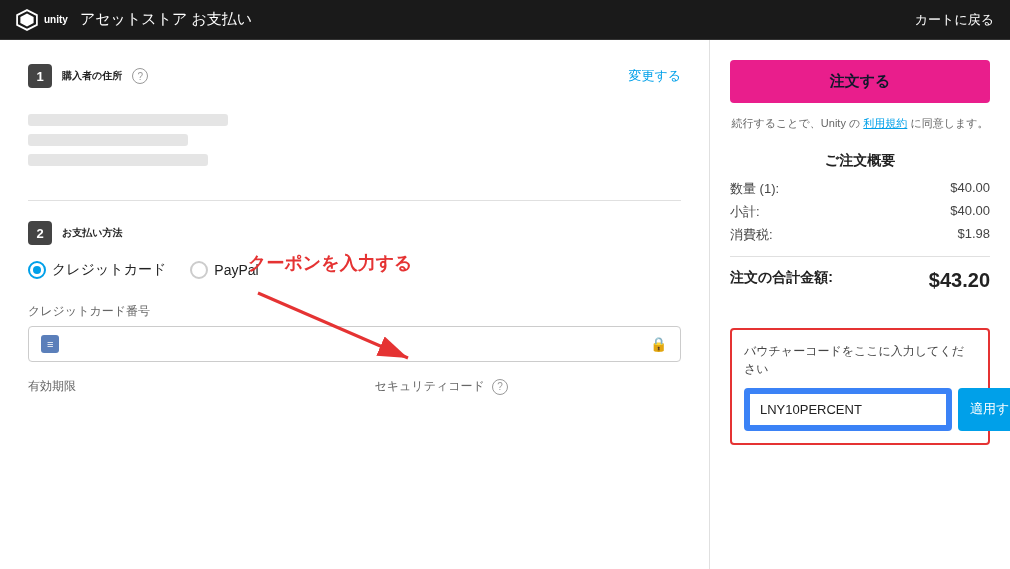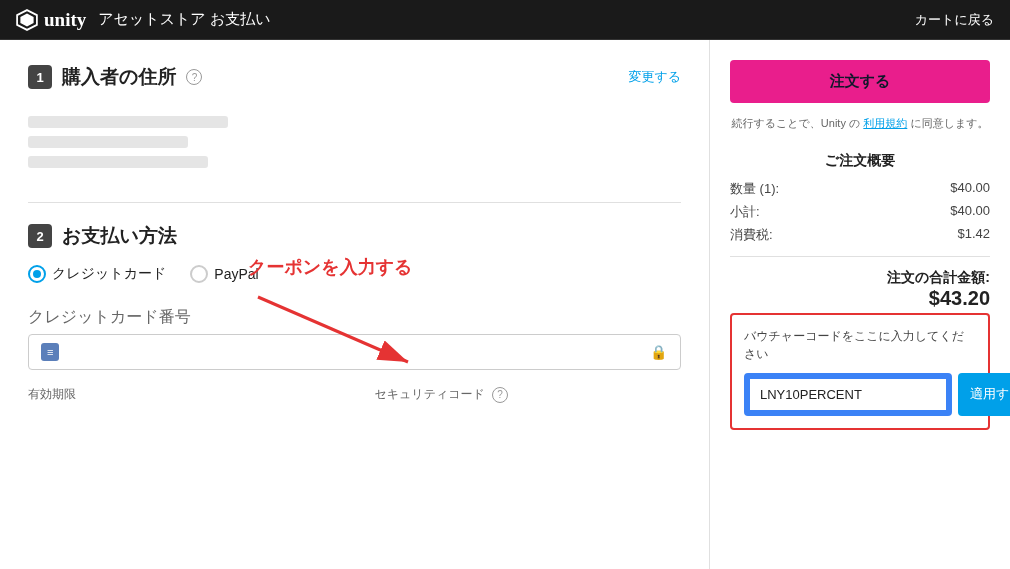--- a/index.html
+++ b/index.html
@@ -72,21 +72,21 @@
       height: 24px;
       border-radius: 4px;
       display: flex;
       align-items: center;
       justify-content: center;
       font-size: 13px;
       font-weight: 600;
       flex-shrink: 0;
     }
     .section-title {
-      font-size: 19px;
+      font-size: 10px;
       font-weight: 600;
       color: #222;
     }
     .section-help {
       display: inline-flex;
       align-items: center;
       justify-content: center;
       width: 16px;
       height: 16px;
       border: 1px solid #999;
@@ -169,21 +169,21 @@
       left: 220px;
       top: -10px;
       color: #e53333;
       font-size: 18px;
       font-weight: 600;
       white-space: nowrap;
     }
 
     
     .input-label {
-      font-size: 16px;
+      font-size: 12px;
       color: #666;
       margin-bottom: 6px;
     }
     .card-input-wrapper {
       border: 1px solid #ccc;
       border-radius: 4px;
       display: flex;
       align-items: center;
       padding: 8px 12px;
       gap: 10px;
@@ -276,23 +276,22 @@
       margin-bottom: 5px;
     }
     .summary-divider {
       border: none;
       border-top: 1px solid #e0e0e0;
       margin: 12px 0;
     }
     .total-row {
       display: flex;
       justify-content: space-between;
-      align-items: flex-end;
-      margin-bottom: 3px;
-      flex-direction: column;
+      align-items: flex-start;
+      margin-bottom: 36px;
     }
     .total-label {
       font-size: 14px;
       font-weight: 600;
       color: #222;
     }
     .total-amount {
       font-size: 20px;
       font-weight: 700;
       color: #222;
@@ -342,21 +341,21 @@
   </style>
 </head>
 <body>
 
 <div class="header">
   <div class="header-logo">
     <svg class="unity-icon" viewBox="0 0 100 100" fill="white">
       <polygon points="50,5 95,28 95,72 50,95 5,72 5,28" fill="none" stroke="white" stroke-width="8"></polygon>
       <polygon points="50,20 80,36 80,64 50,80 20,64 20,36" fill="white"></polygon>
     </svg>
-    <span style="font-size:19px; font-weight:600; color:#fff;font-family:Liberation Serif, serif;">unity</span>
+    <span style="font-size:10px; font-weight:600; color:#fff;">unity</span>
   </div>
   <span class="header-title">アセットストア お支払い</span>
   <a class="header-back">カートに戻る</a>
 </div>
 
 <div class="main-container">
 
   <div class="left-panel">
 
     <div class="section-header">
@@ -439,21 +438,21 @@
     <div class="summary-row">
       <span>数量 (1):</span>
       <span>$40.00</span>
     </div>
     <div class="summary-row">
       <span>小計:</span>
       <span>$40.00</span>
     </div>
     <div class="summary-row">
       <span>消費税:</span>
-      <span>$1.42</span>
+      <span>$1.98</span>
     </div>
 
     <hr class="summary-divider">
 
     <div class="total-row">
       <span class="total-label">注文の合計金額:</span>
       <span class="total-amount">$43.20</span>
     </div>
 
     

